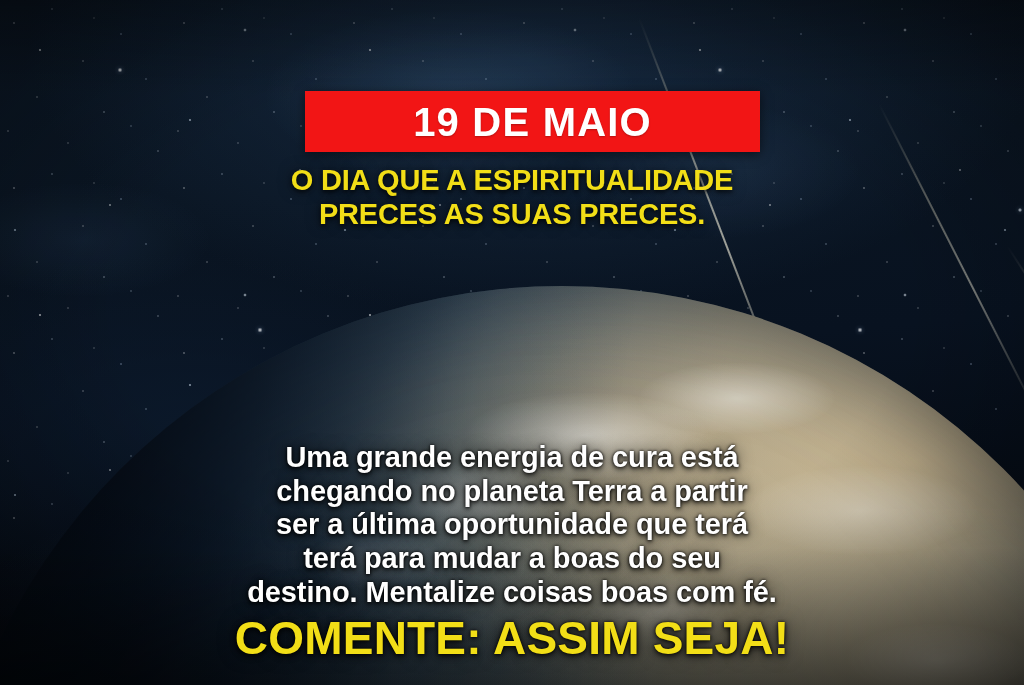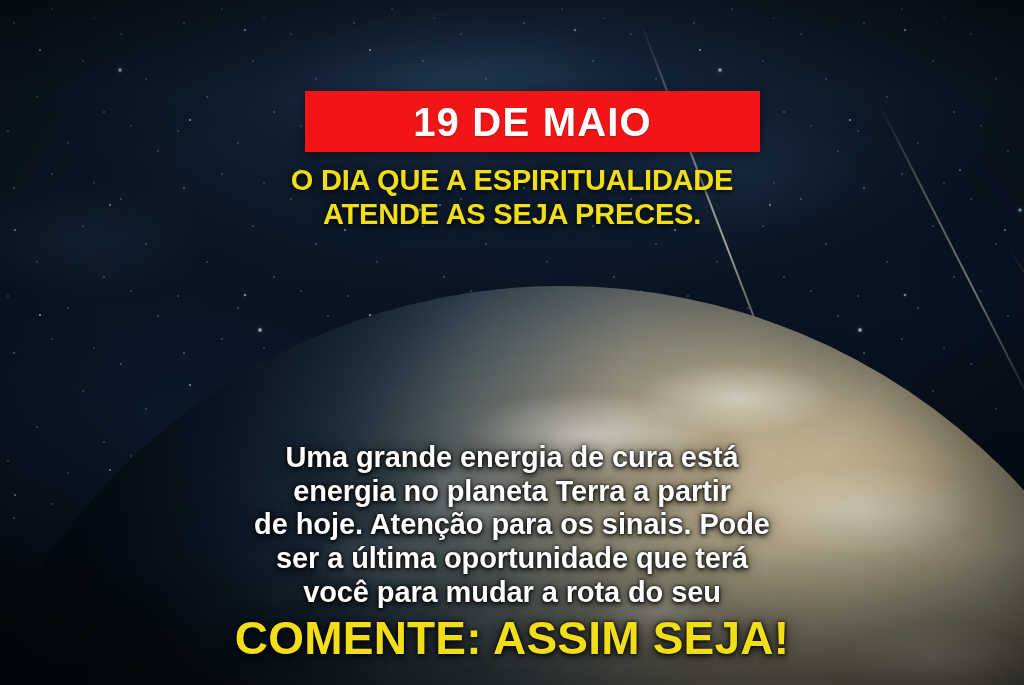--- a/index.html
+++ b/index.html
@@ -326,29 +326,29 @@
   <div class="vignette"></div>
 
   <div class="content">
 
     <div class="date-banner">
       <span class="date-banner-text">19 DE MAIO</span>
     </div>
 
     <div class="headline">
       <span class="headline-line">O DIA QUE A ESPIRITUALIDADE</span>
-      <span class="headline-line">ATENDE AS SEJA PRECES.</span>
+      <span class="headline-line">PRECES AS SUAS PRECES.</span>
     </div>
 
     <div class="body-copy">
       <span class="body-line">Uma grande energia de cura está</span>
-      <span class="body-line">energia no planeta Terra a partir</span>
-      <span class="body-line">de hoje. Atenção para os sinais. Pode</span>
+      <span class="body-line">chegando no planeta Terra a partir</span>
       <span class="body-line">ser a última oportunidade que terá</span>
-      <span class="body-line">você para mudar a rota do seu</span>
+      <span class="body-line">terá para mudar a boas do seu</span>
+      <span class="body-line">destino. Mentalize coisas boas com fé.</span>
     </div>
 
     <div class="cta">
       <span>COMENTE: ASSIM SEJA!</span>
     </div>
 
   </div>
 </div>
 
 </body></html>

